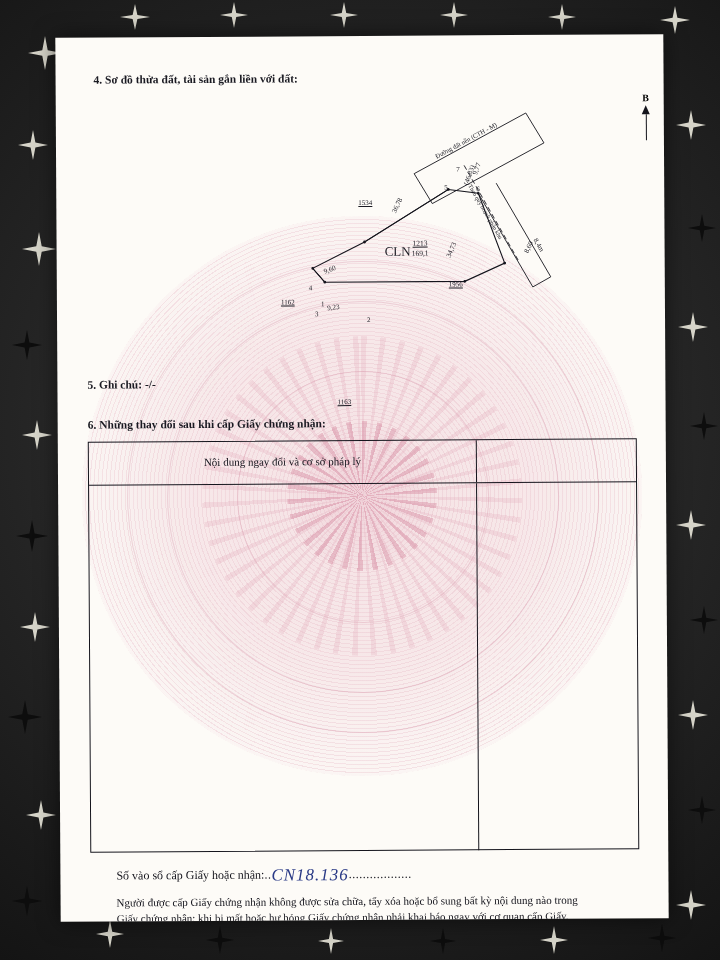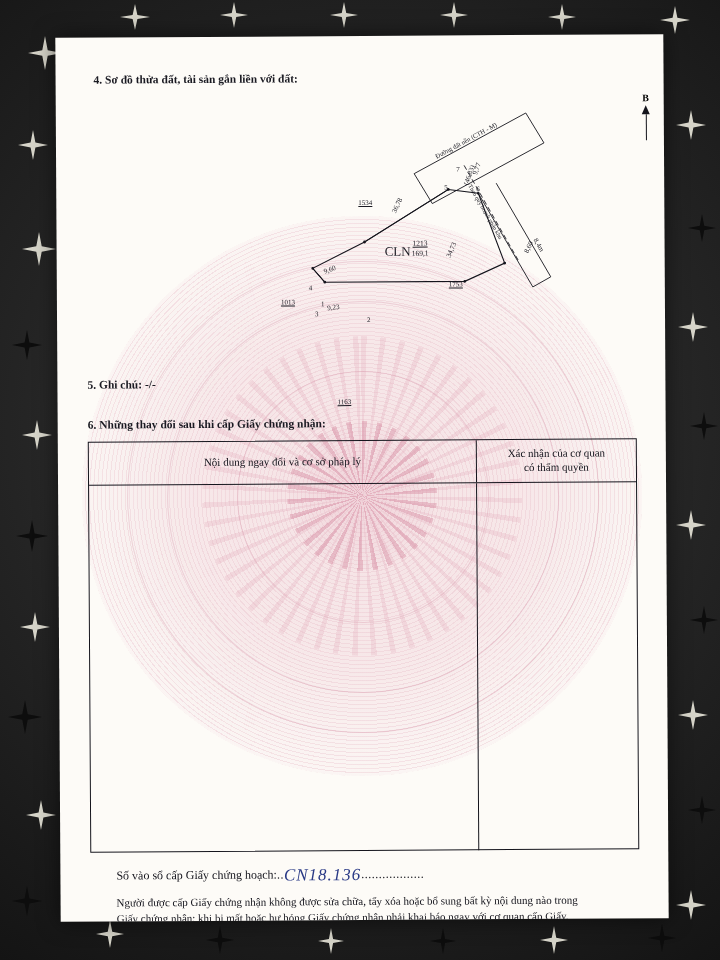--- a/index.html
+++ b/index.html
@@ -253,22 +253,22 @@
         
         <div class="dgm-label" style="left:246px;top:118px;transform:rotate(60deg);transform-origin:left top;font-size:6px;">Theo quy hoạch phân khu</div>
 
         
         <div class="dgm-label" style="left:158px;top:178px;font-size:13px;">CLN</div>
         <div class="dgm-label u" style="left:186px;top:173px;font-size:7.5px;">1213</div>
         <div class="dgm-label" style="left:185px;top:183px;font-size:7.5px;">169,1</div>
 
         
         <div class="dgm-label u" style="left:132px;top:133px;text-decoration:underline;">1534</div>
-        <div class="dgm-label u" style="left:222px;top:215px;">1753</div>
-        <div class="dgm-label u" style="left:54px;top:232px;">1013</div>
+        <div class="dgm-label u" style="left:222px;top:215px;">1956</div>
+        <div class="dgm-label u" style="left:54px;top:232px;">1162</div>
         <div class="dgm-label u" style="left:110px;top:284px;margin-top:48px;">1163</div>
 
         
         <div class="dgm-label" style="left:164px;top:145px;transform:rotate(-64deg);transform-origin:left top;">36,78</div>
         <div class="dgm-label" style="left:218px;top:190px;transform:rotate(-66deg);transform-origin:left top;">34,73</div>
         <div class="dgm-label" style="left:245px;top:108px;transform:rotate(-70deg);transform-origin:left top;">9,77</div>
         <div class="dgm-label" style="left:236px;top:118px;transform:rotate(-70deg);transform-origin:left top;">(46,83)</div>
         <div class="dgm-label" style="left:296px;top:186px;transform:rotate(-64deg);transform-origin:left top;">8,60</div>
         <div class="dgm-label" style="left:96px;top:202px;transform:rotate(-20deg);transform-origin:left top;">9,60</div>
         <div class="dgm-label" style="left:100px;top:238px;transform:rotate(-6deg);transform-origin:left top;">9,23</div>
@@ -293,35 +293,29 @@
       <div class="sec-title sec6">
         <span>6.</span>
         <span>Những thay đổi sau khi cấp Giấy chứng nhận:</span>
       </div>
 
       <div class="tbl">
         <div class="hrow">
           <div class="col-a">
             <span class="th">Nội dung ngay đổi và cơ sở pháp lý</span>
           </div>
-          <div class="col-b">
-            <span class="th">
-              <span>Xác nhận của cơ quan</span><br>
-              <span>có thẩm quyền</span>
-            </span>
-          </div>
         </div>
         <div class="body">
           <div class="col-a"></div>
           <div class="col-b"></div>
         </div>
       </div>
 
       <div class="foot1">
-        <span>Số vào sổ cấp Giấy chứng hoạch:</span><span class="dots">..</span><span class="handwrite">CN18.136</span><span class="dots">..................</span>
+        <span>Số vào sổ cấp Giấy hoặc nhận:</span><span class="dots">..</span><span class="handwrite">CN18.136</span><span class="dots">..................</span>
       </div>
 
       <div class="foot2">
         <div>Người được cấp Giấy chứng nhận không được sửa chữa, tẩy xóa hoặc bổ sung bất kỳ nội dung nào trong</div>
         <div>Giấy chứng nhận; khi bị mất hoặc hư hỏng Giấy chứng nhận phải khai báo ngay với cơ quan cấp Giấy.</div>
       </div>
 
     </div>
   </div>
 </div>

